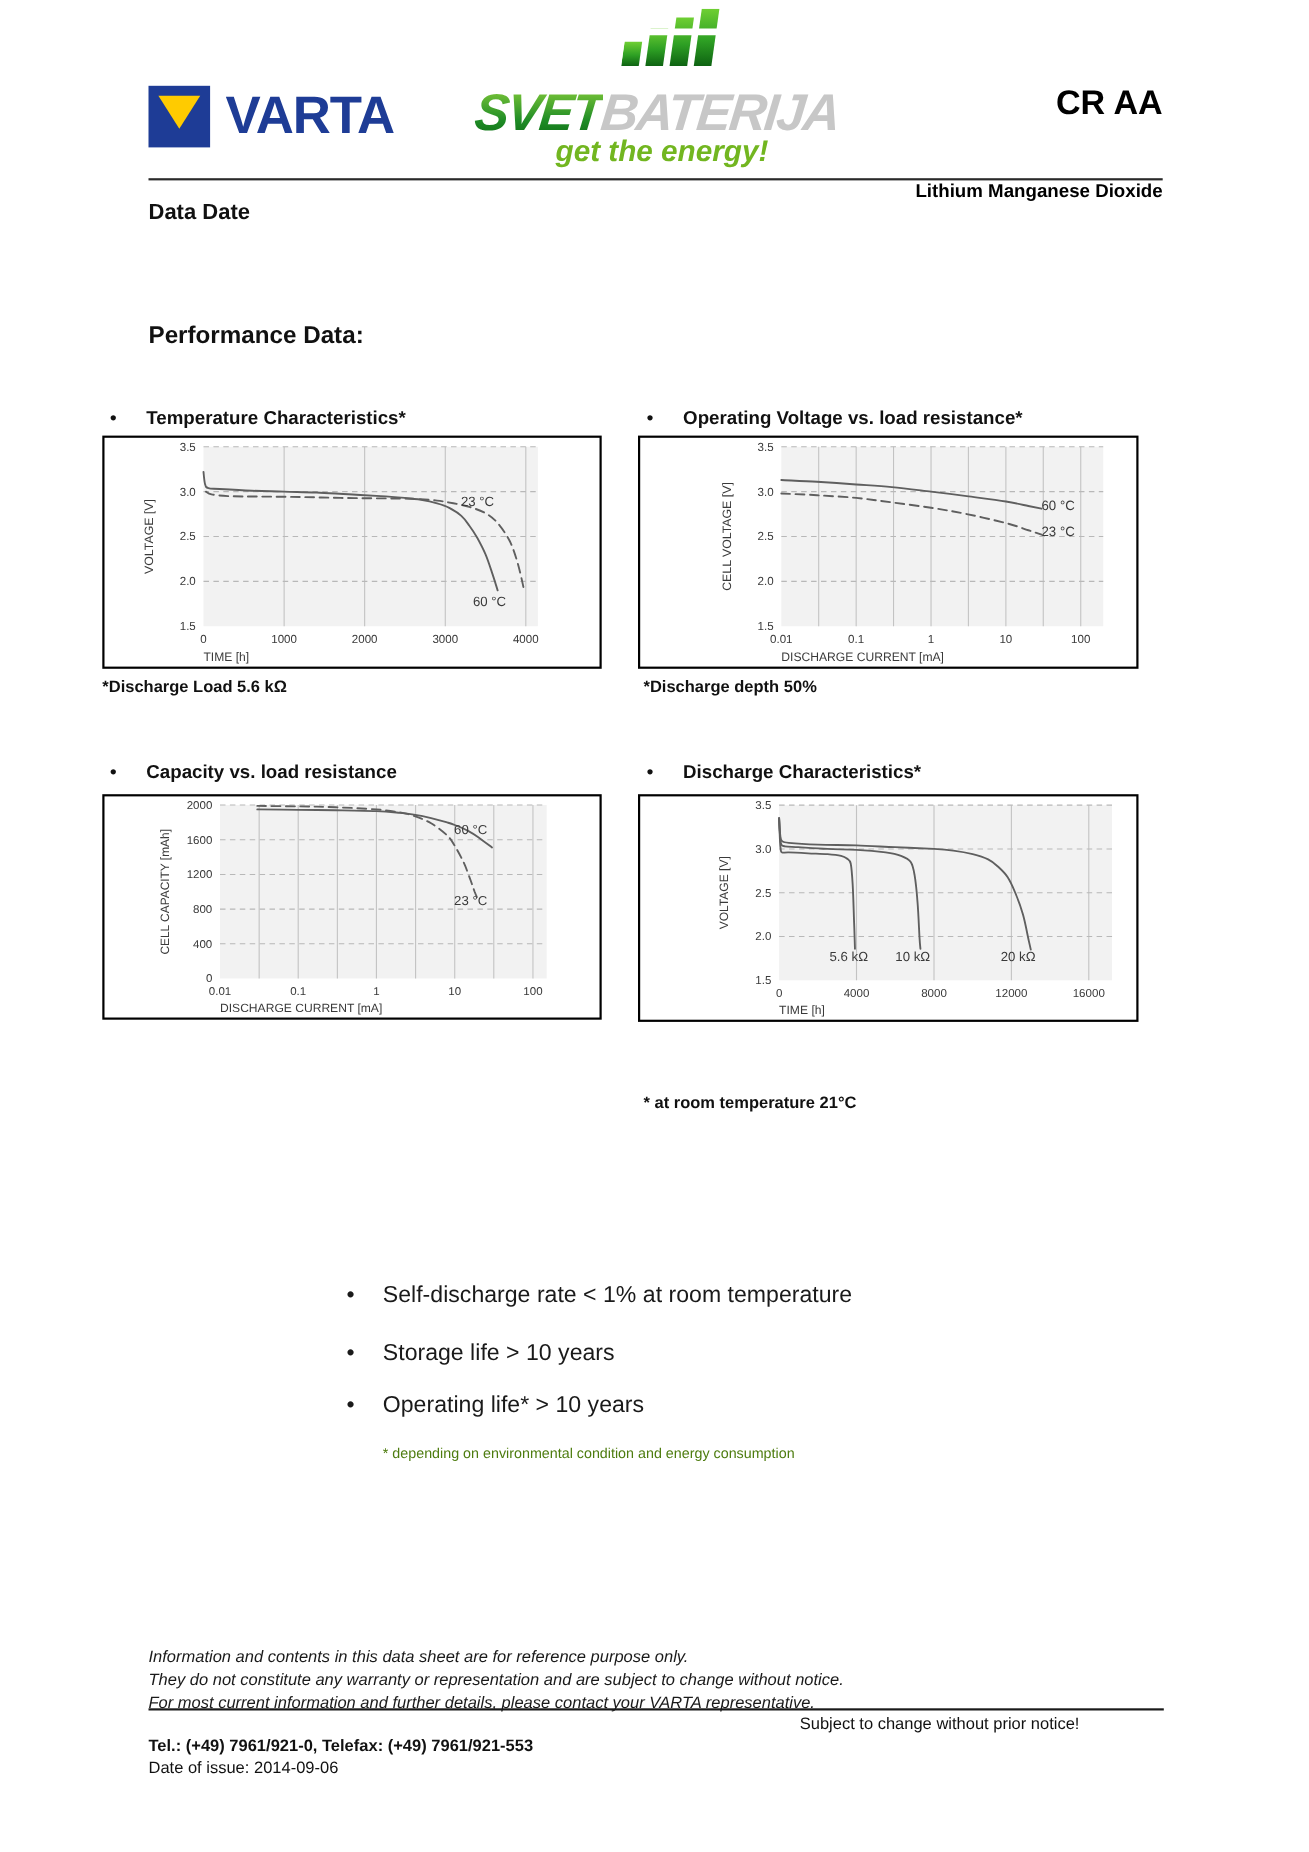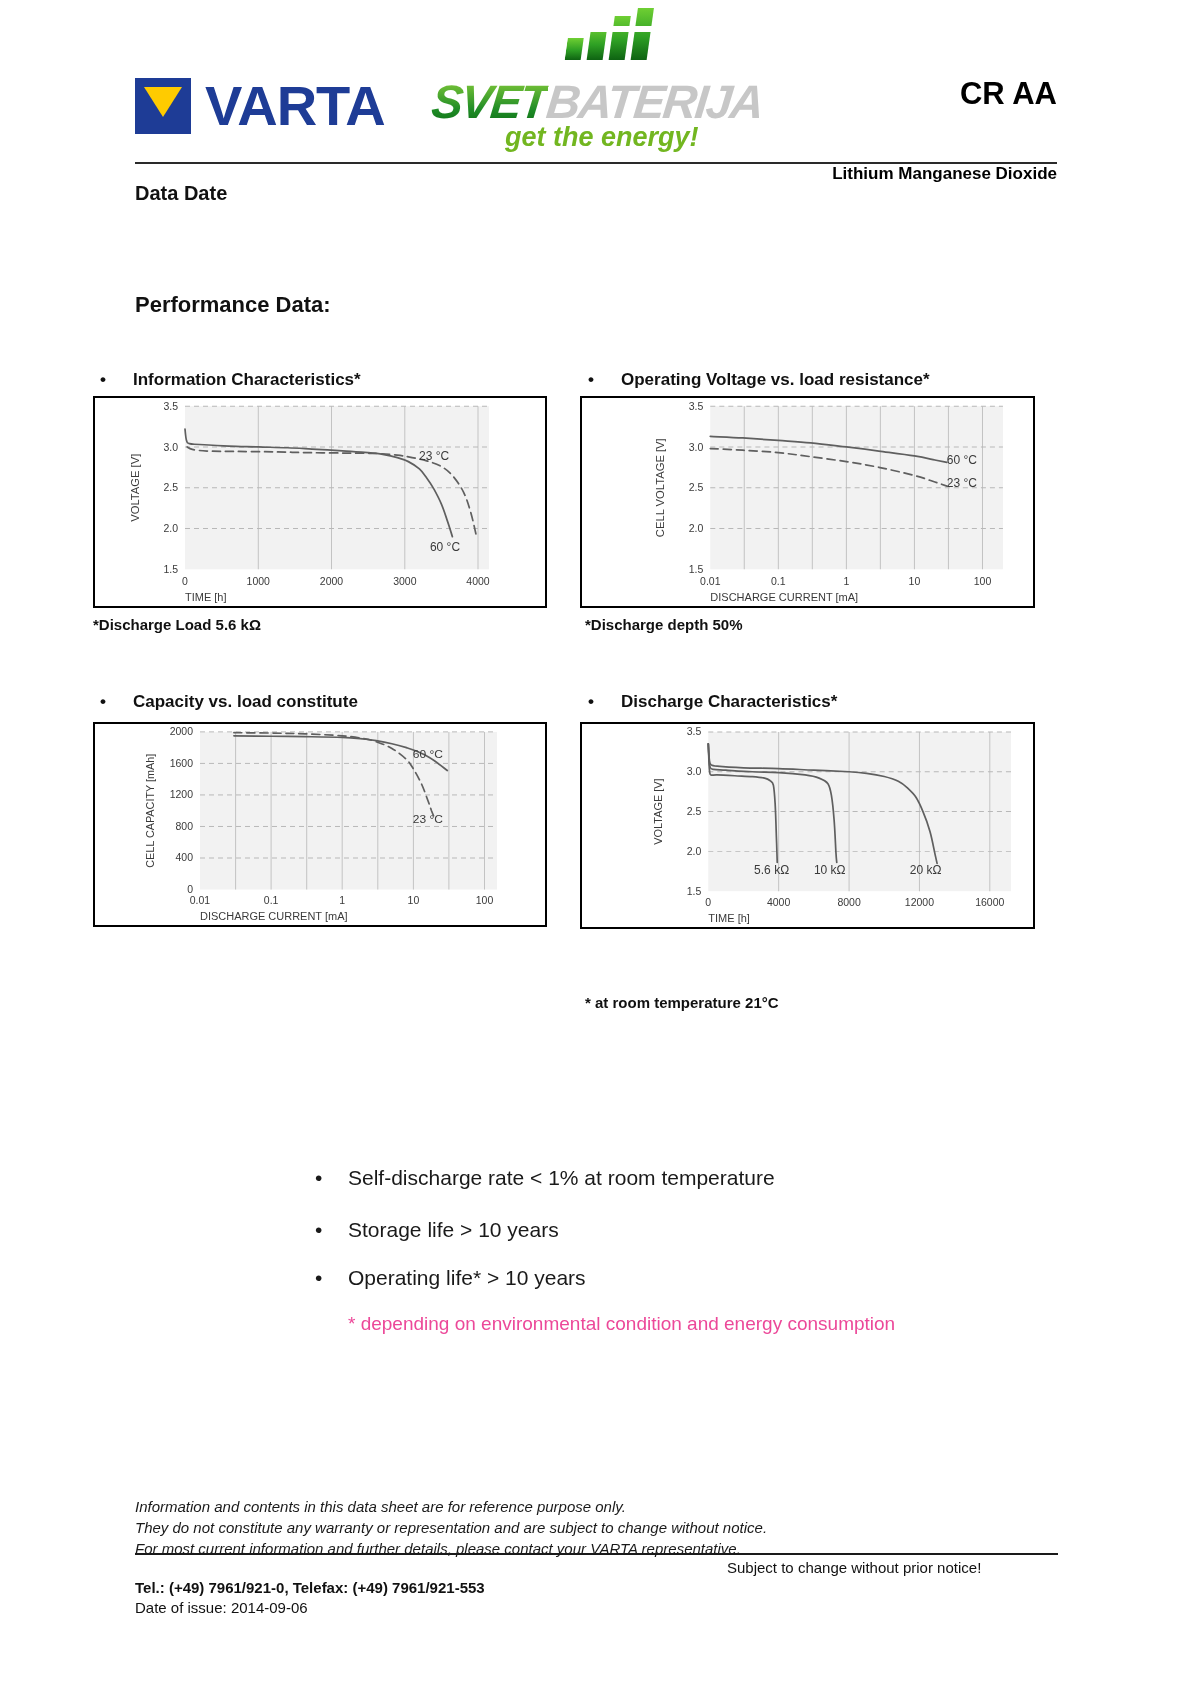--- a/index.html
+++ b/index.html
@@ -5,21 +5,21 @@
   html,body{margin:0;padding:0;background:#fff;}
   .page{position:relative;width:1190px;height:1684px;background:#fff;overflow:hidden;
         font-family:"Liberation Sans",sans-serif;color:#111;}
   .abs{position:absolute;}
 
   
   .bars-icon{left:568px;top:8px;transform:skewX(-8deg);}
   .varta-logo{left:135px;top:78px;display:flex;align-items:center;gap:14px;}
   .varta-mark{width:56px;height:56px;background:#1e3c96;display:flex;justify-content:center;box-sizing:border-box;padding-top:9px;}
   .varta-tri{width:0;height:0;border-left:19px solid transparent;border-right:19px solid transparent;border-top:30px solid #ffcb00;}
-  .varta-text{font-size:56px;font-weight:700;color:#1e3c96;letter-spacing:-1px;line-height:56px;}
+  .varta-text{font-size:48px;font-weight:700;color:#1e3c96;letter-spacing:-1px;line-height:56px;}
   .svet-logo{left:432px;top:74px;width:360px;}
   .svet-line{font-size:47px;font-weight:700;font-style:italic;transform:skewX(-6deg);letter-spacing:-2px;white-space:nowrap;}
   .svet{background:linear-gradient(180deg,#8fd23c 0%,#1f8c26 65%,#0c6b14 100%);
         -webkit-background-clip:text;background-clip:text;color:transparent;-webkit-text-fill-color:transparent;}
   .baterija{color:#c7c7c7;}
   .tagline{left:505px;top:122px;width:240px;text-align:left;font-size:27px;font-weight:700;font-style:italic;color:#72b620;}
   .product-name{right:133px;top:76px;font-size:31px;font-weight:700;text-align:right;color:#000;}
   .chemistry{right:133px;top:120px;font-size:17px;font-weight:700;text-align:right;color:#000;margin-top:44px;}
   .header-rule{left:135px;top:162px;width:922px;border-top:2px solid #2a2a2a;}
 
@@ -28,21 +28,21 @@
 
   .sec-title{font-size:17px;font-weight:700;display:flex;}
   .sec-title .dot{display:inline-block;width:33px;font-size:17px;}
   .chart-box{box-sizing:border-box;border:2px solid #000;background:#fff;}
   .chart-box svg{display:block;width:100%;height:100%;}
   svg text{font-family:"Liberation Sans",sans-serif;}
   .chart-footnote{font-size:15px;font-weight:700;}
 
   .spec-bullet{display:flex;font-size:21px;color:#1a1a1a;}
   .spec-bullet .dot{display:inline-block;width:33px;font-size:21px;}
-  .spec-footnote{font-size:19px;color:#ec4899;}
+  .spec-footnote{font-size:13px;color:#4d7c0f;}
 
   .disc-line{font-size:15px;font-style:italic;color:#1a1a1a;}
   .footer-rule{left:135px;top:1553px;width:923px;border-top:2px solid #1a1a1a;}
   .company-line{left:135px;top:1559px;font-size:15px;font-weight:700;}
   .notice-line{left:727px;top:1559px;font-size:15px;}
   .phone-line{left:135px;top:1579px;font-size:15px;font-weight:700;}
   .date-line{left:135px;top:1599px;font-size:15px;}
 </style>
 </head>
 <body>
@@ -82,29 +82,29 @@
 
   <div class="abs product-name">CR AA</div>
   <div class="abs chemistry">Lithium Manganese Dioxide</div>
   <div class="abs header-rule"></div>
 
   <div class="abs datasheet-title">Data Date</div>
   <div class="abs performance-heading">Performance Data:</div>
 
   <div class="abs sec-title" style="left:100px;top:370px;">
     <span class="dot">•</span>
-    <span>Information Characteristics*</span>
+    <span>Temperature Characteristics*</span>
   </div>
   <div class="abs sec-title" style="left:588px;top:370px;">
     <span class="dot">•</span>
     <span>Operating Voltage vs. load resistance*</span>
   </div>
   <div class="abs sec-title" style="left:100px;top:692px;">
     <span class="dot">•</span>
-    <span>Capacity vs. load constitute</span>
+    <span>Capacity vs. load resistance</span>
   </div>
   <div class="abs sec-title" style="left:588px;top:692px;">
     <span class="dot">•</span>
     <span>Discharge Characteristics*</span>
   </div>
 
   <div class="abs chart-box" style="left:93px;top:396px;width:454px;height:212px;">
     <svg preserveAspectRatio="none" viewBox="0 0 450 204">
         <rect x="90" y="8" width="304" height="160" fill="#f2f2f2"></rect>
         <line x1="163.3" y1="8" x2="163.3" y2="168" stroke="#c3c3c3" stroke-width="1"></line>

